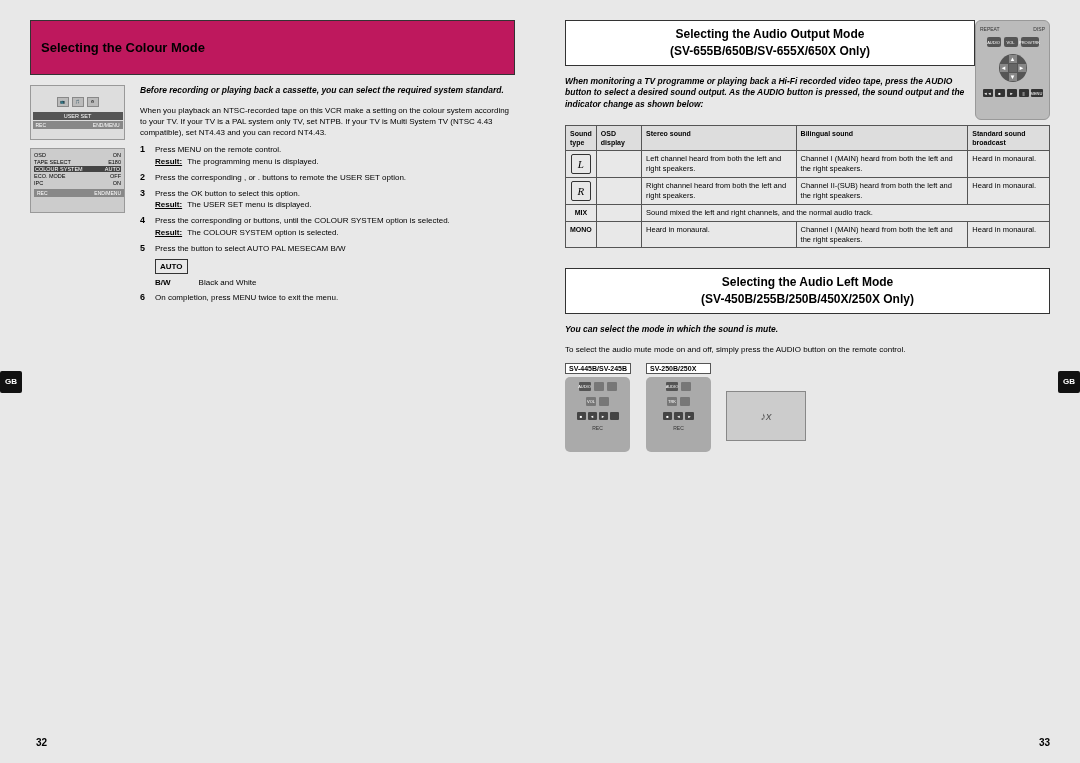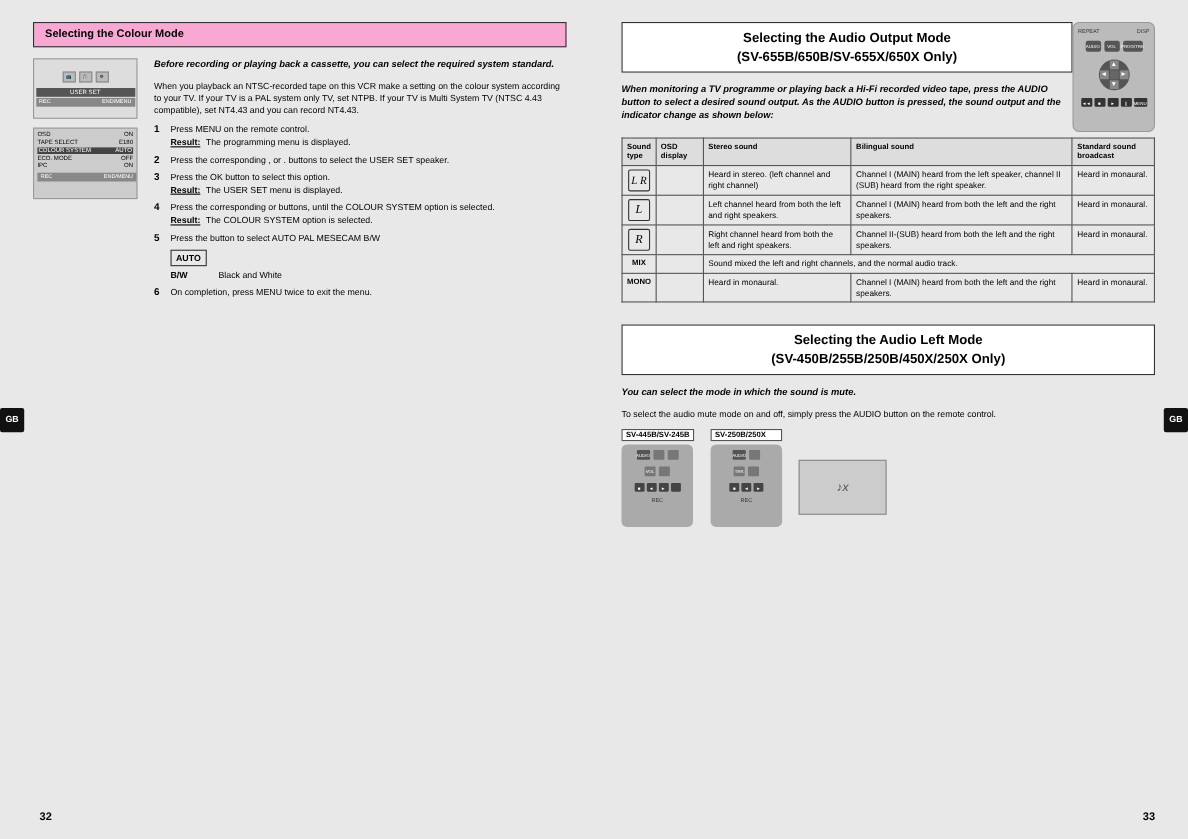--- a/index.html
+++ b/index.html
@@ -47,25 +47,25 @@
       align-items: center;
       justify-content: center;
       border-radius: 2px;
     }
 
     .gb-badge-left { left: 0; }
     .gb-badge-right { right: 0; }
 
     .section-title {
       border: 1.5px solid #333;
-      padding: 5px 10px;
-      font-size: 10px;
+      padding: 19px 10px;
+      font-size: 13px;
       font-weight: bold;
       margin-bottom: 10px;
-      background: #f9a8d4;
+      background: #be185d;
       display: inline-block;
     }
 
     .section-title-wide {
       border: 1.5px solid #333;
       padding: 5px 10px;
       font-size: 12px;
       font-weight: bold;
       margin-bottom: 10px;
       background: white;
@@ -407,21 +407,21 @@
           <span>Press MENU on the remote control.</span>
           <div class="result">
             <span class="result-label">Result:</span>
             <span>The programming menu is displayed.</span>
           </div>
         </div>
       </div>
 
       <div class="step-row">
         <span class="step-num">2</span>
-        <div class="step-text">Press the corresponding  ,  or  .  buttons to select the USER SET speaker.</div>
+        <div class="step-text">Press the corresponding  ,  or  .  buttons to remote the USER SET option.</div>
       </div>
 
       <div class="step-row">
         <span class="step-num">3</span>
         <div class="step-text">
           <span>Press the OK button to select this option.</span>
           <div class="result">
             <span class="result-label">Result:</span>
             <span>The USER SET menu is displayed.</span>
           </div>
@@ -514,31 +514,20 @@
       <thead>
         <tr>
           <th>Sound type</th>
           <th>OSD display</th>
           <th>Stereo sound</th>
           <th>Bilingual sound</th>
           <th>Standard sound broadcast</th>
         </tr>
       </thead>
       <tbody>
-        <tr>
-          <td class="sound-icon-cell">
-            <div class="sound-icon">
-              <span class="lr-icon">L R</span>
-            </div>
-          </td>
-          <td></td>
-          <td>Heard in stereo. (left channel and right channel)</td>
-          <td>Channel I (MAIN) heard from the left speaker, channel II (SUB) heard from the right speaker.</td>
-          <td>Heard in monaural.</td>
-        </tr>
         <tr>
           <td class="sound-icon-cell">
             <div class="sound-icon">
               <span class="lr-icon" style="font-size:11px;">L</span>
             </div>
           </td>
           <td></td>
           <td>Left channel heard from both the left and right speakers.</td>
           <td>Channel I (MAIN) heard from both the left and the right speakers.</td>
           <td>Heard in monaural.</td>

